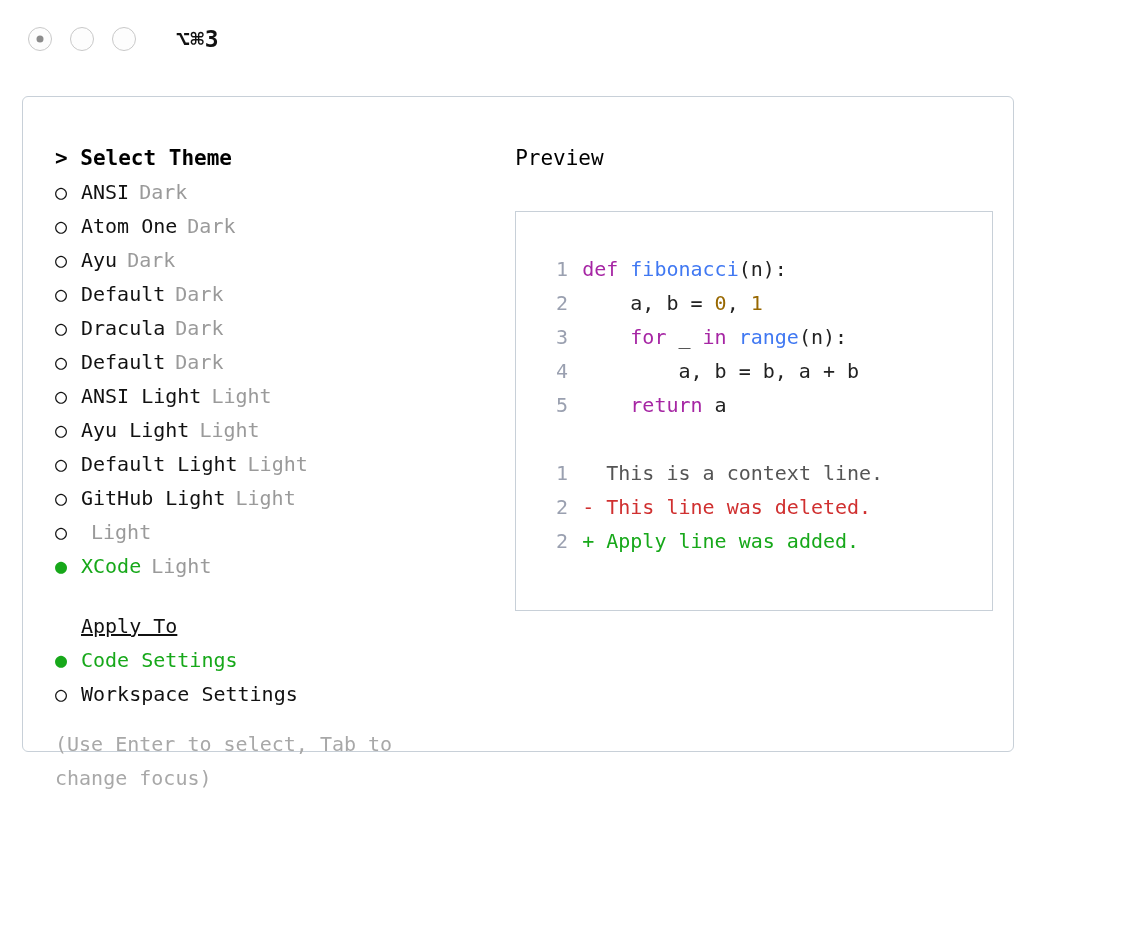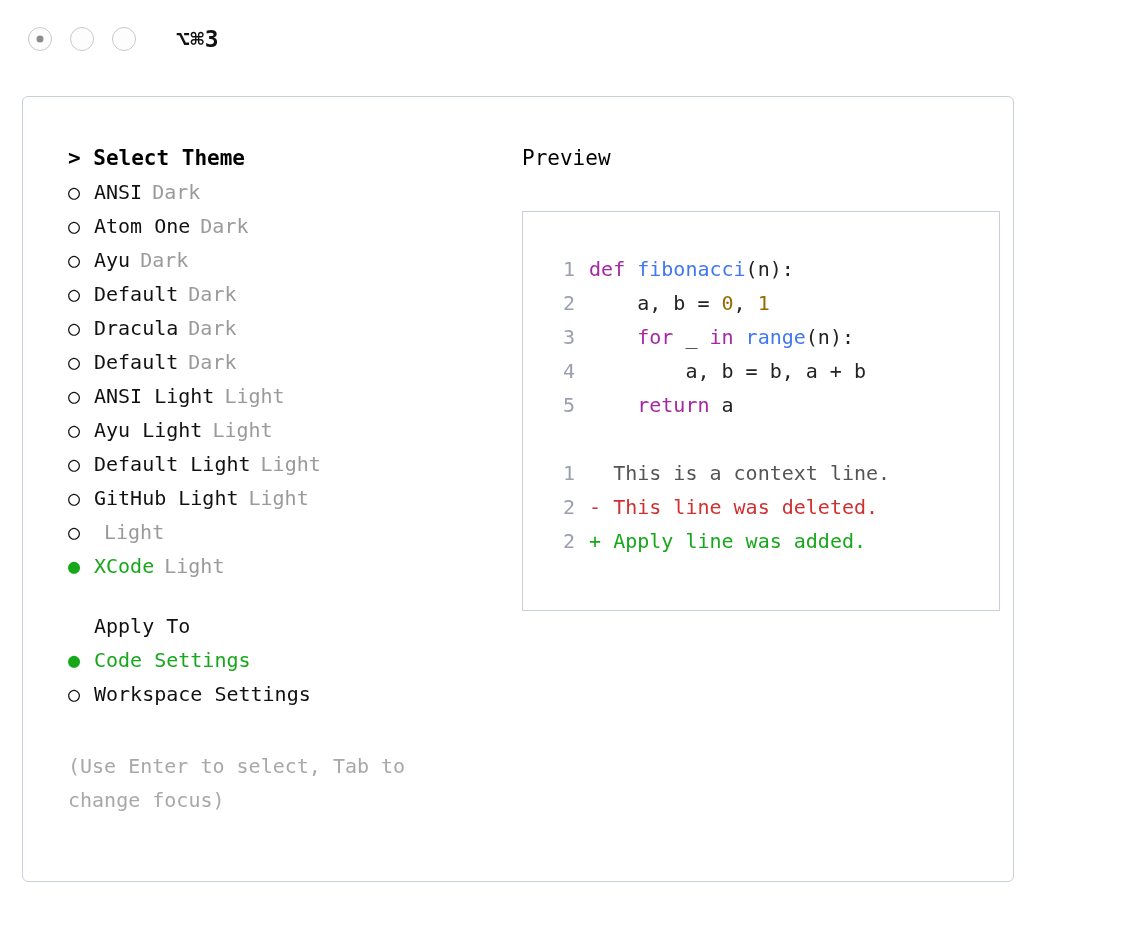--- a/index.html
+++ b/index.html
@@ -57,26 +57,25 @@
     font-weight: bold;
     color: #111111;
     letter-spacing: 0.5px;
   }
   
   .panel {
     position: absolute;
     left: 22px;
     top: 96px;
     width: 992px;
-    height: 786px;
+    height: 656px;
     border: 1.5px solid #c8d0d8;
     border-radius: 6px;
     box-sizing: border-box;
     background: #ffffff;
-    padding-left: 13px;
   }
   .columns {
     display: flex;
     padding: 44px 0 0 16px;
   }
   .left-col {
     width: 440px;
     padding-left: 16px;
   }
   .right-col {
@@ -117,23 +116,24 @@
     color: #9a9a9a;
     padding-left: 10px;
   }
   .spacer-sm { height: 26px; }
   .section-label {
     font-size: 20px;
     color: #111111;
     line-height: 34px;
     padding-left: 26px;
     white-space: pre;
+    text-decoration: underline;
   }
   .hint {
-    margin-top: 38px;
+    margin-top: 16px;
     font-size: 20px;
     color: #a8a8a8;
     line-height: 34px;
     width: 400px;
     white-space: pre-wrap;
   }
   
   .preview-title {
     font-size: 21px;
     color: #000000;

